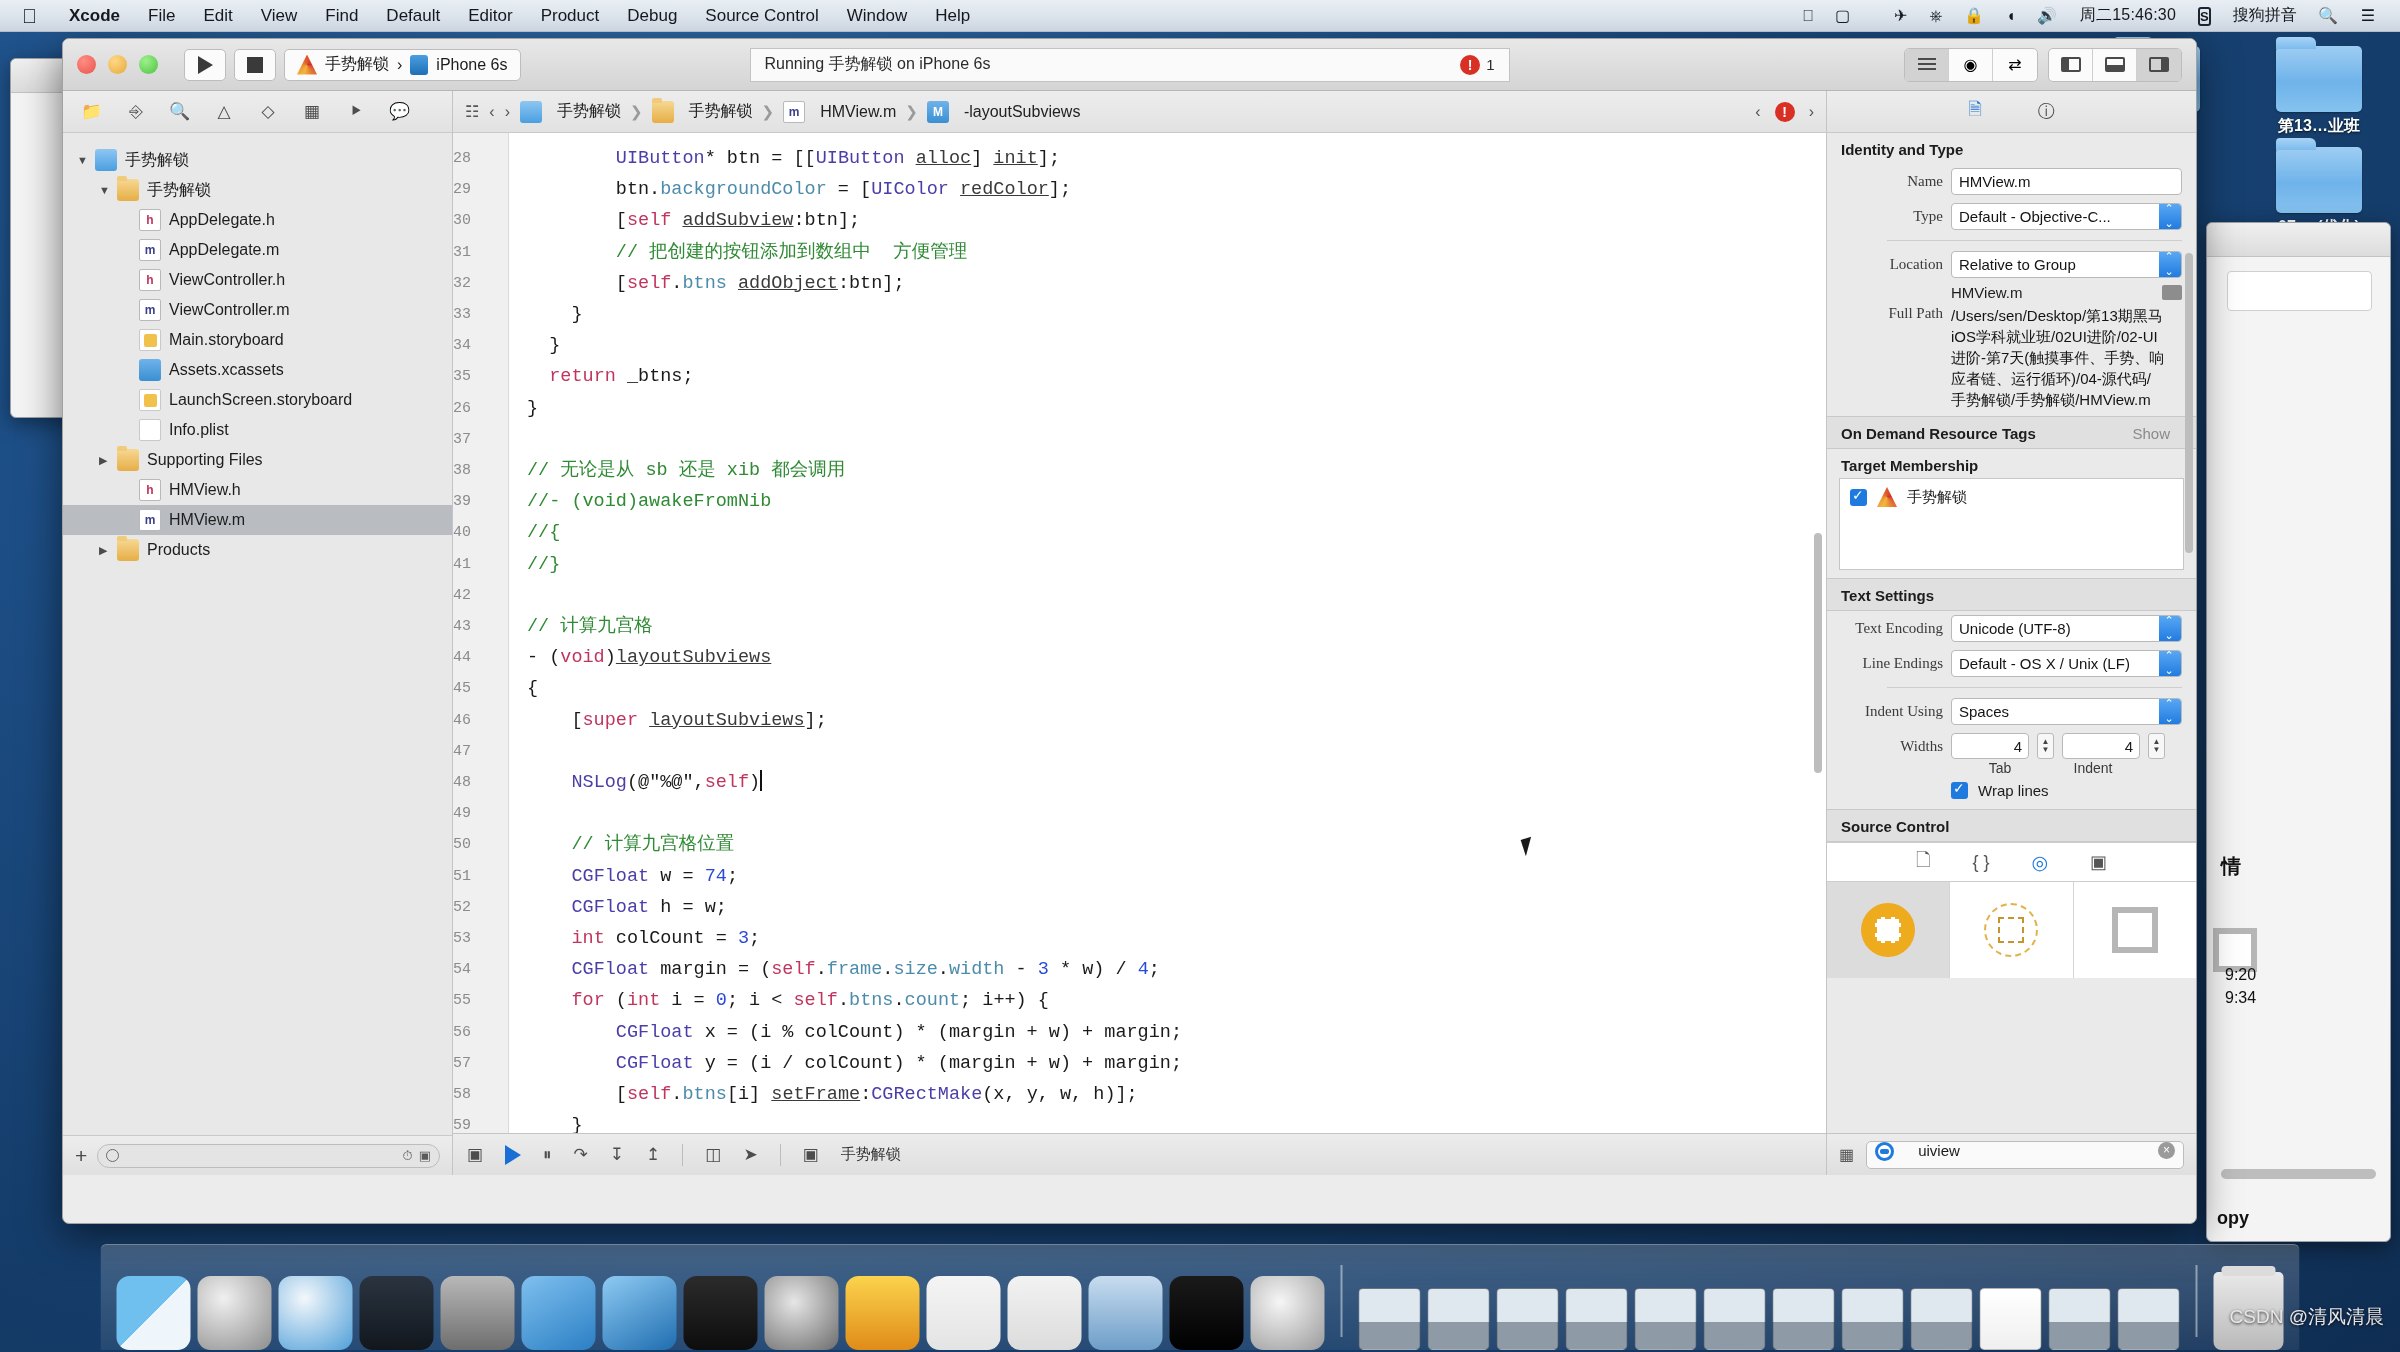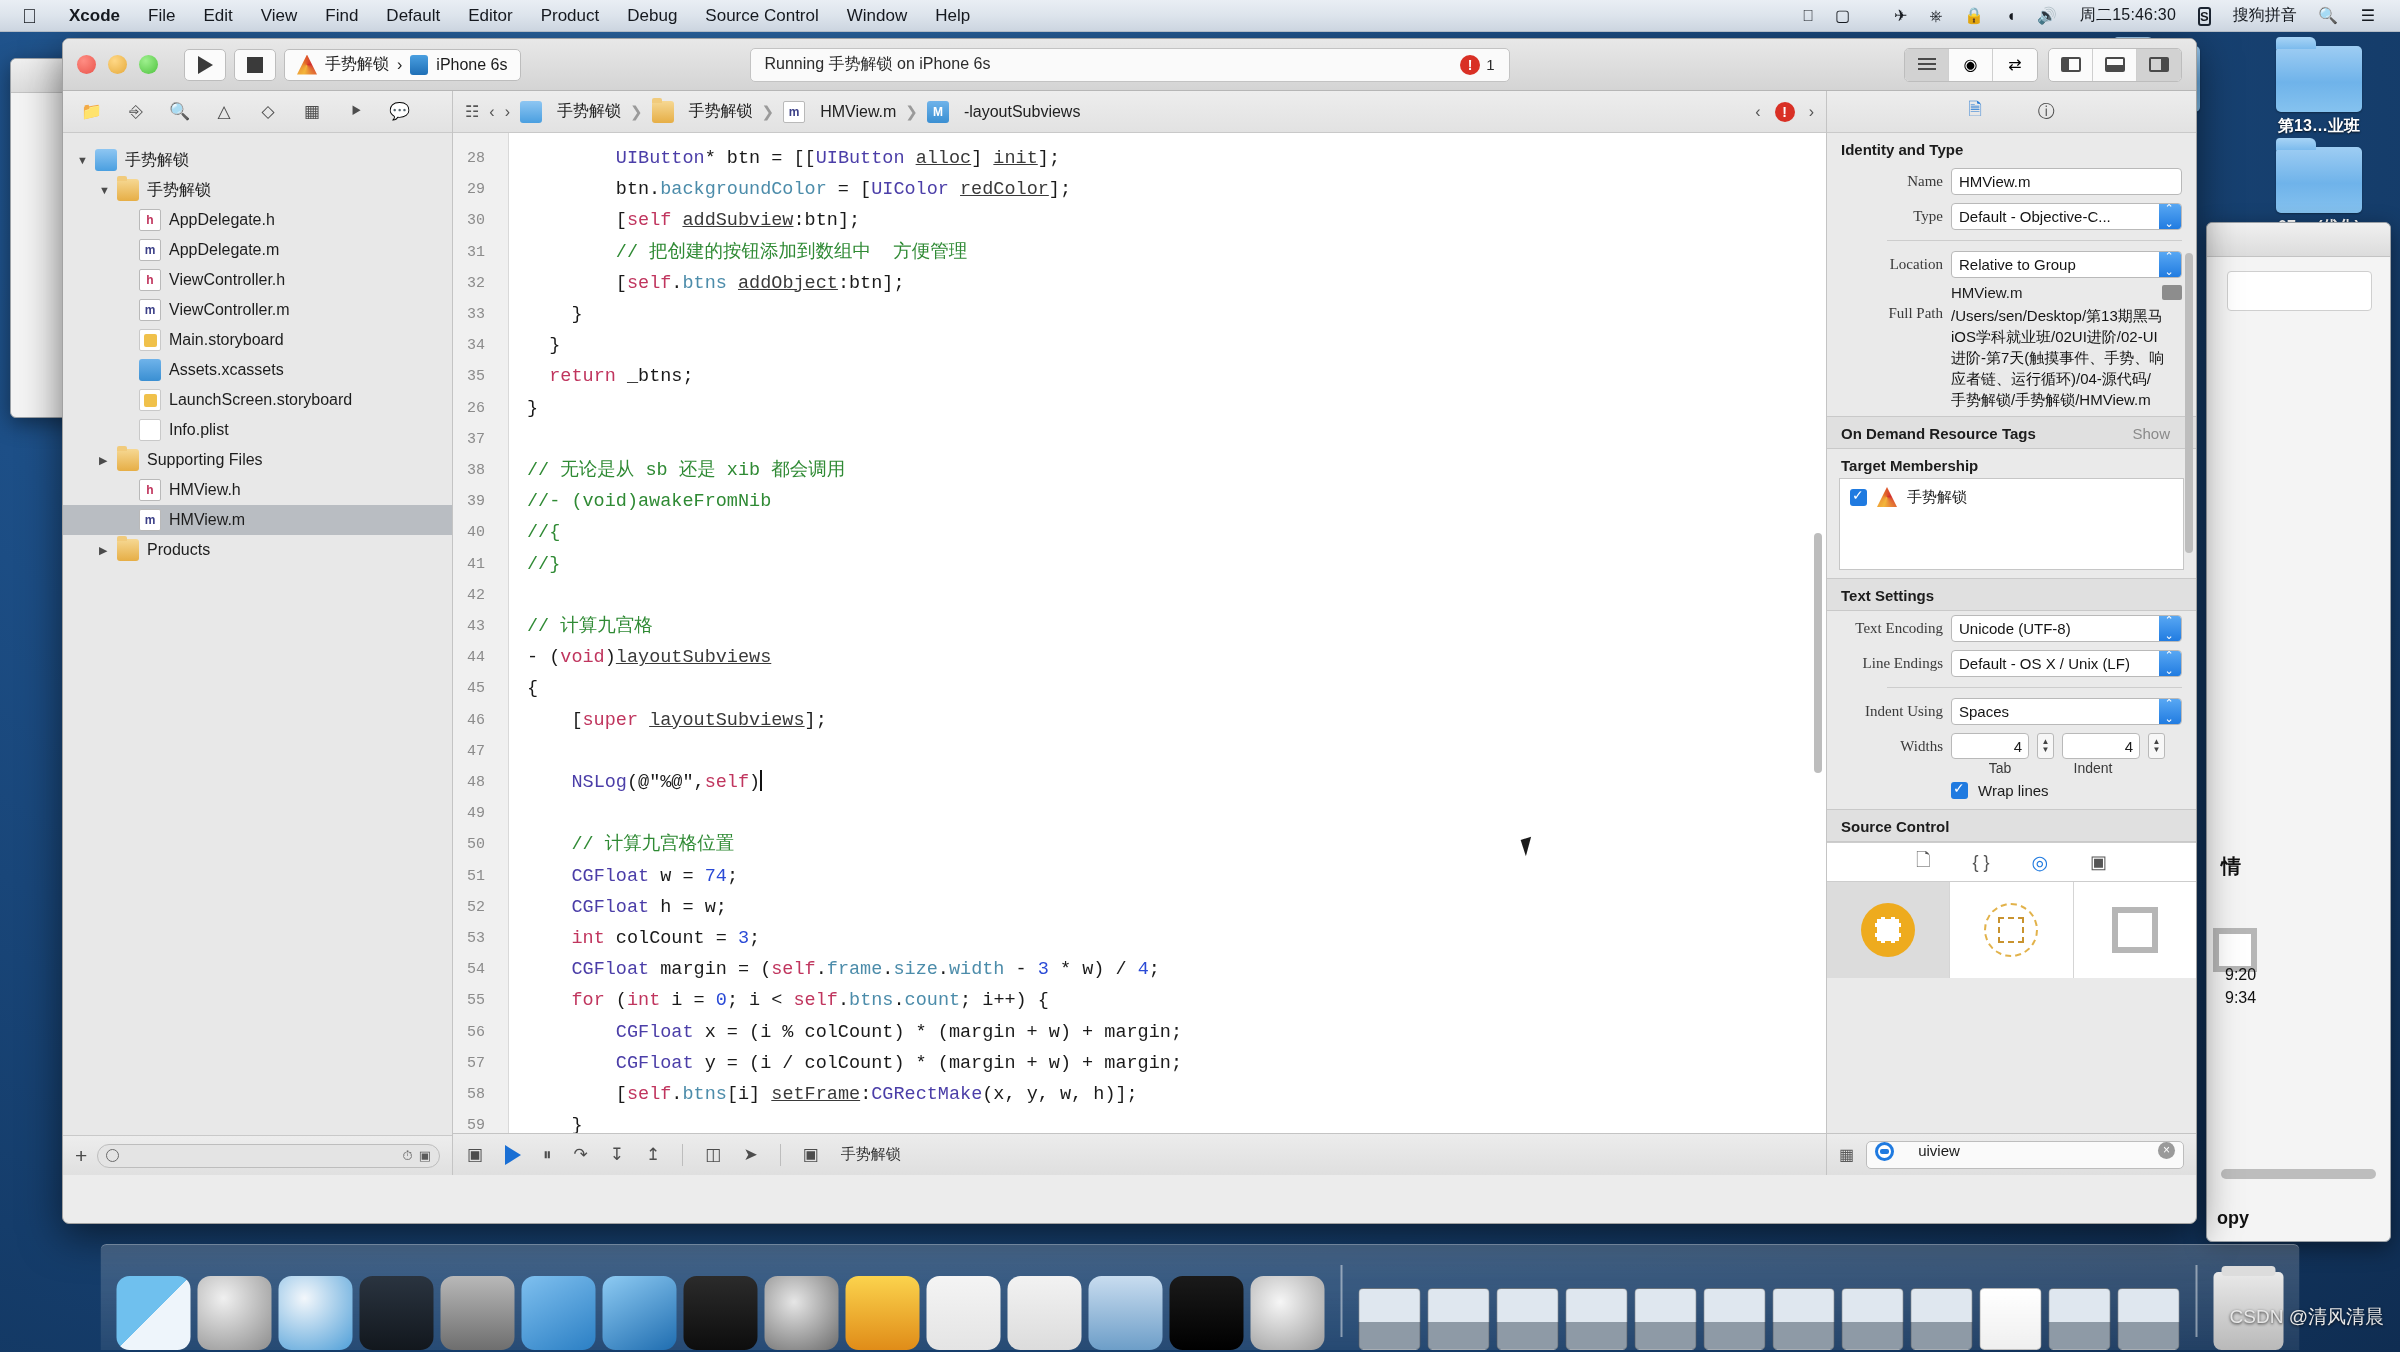--- a/index.html
+++ b/index.html
@@ -106,21 +106,21 @@
   .schemebox{
     height:32px;background:#fbfbfb;border:1px solid #bdbdbd;border-radius:5px;
     display:flex;align-items:center;padding:0 12px;gap:8px;font-size:16px;color:#1b1b1b;
     margin-right:14px;
   }
   .xclogo{ width:20px;height:20px; background:
       conic-gradient(from 200deg,#f3b63b,#e36a2a,#d22e2e,#f3b63b); clip-path:polygon(50% 0,100% 100%,0 100%);}
   .simicon{ width:18px;height:20px;background:linear-gradient(180deg,#4a9fe0,#1f6fb6);border-radius:3px;}
   .statusbar{
     position:absolute; left:50%; transform:translateX(-50%);
-    width:760px; height:34px; background:#fafafa; border:1px solid #c3c3c3; border-radius:5px;
+    width:760px; height:34px; background:#fafafa; border:1px solid #c3c3c3; border-radius:0;
     display:flex; align-items:center; padding:0 14px; font-size:16px; color:#2b2b2b;
   }
   .errbadge{ margin-left:auto; display:flex;align-items:center;gap:6px;font-size:15px;}
   .errcircle{ width:20px;height:20px;border-radius:50%;background:#d93025;color:#fff;
     font-size:14px;font-weight:bold;line-height:20px;text-align:center;}
   .tb-right{ margin-left:auto; display:flex; align-items:center; gap:0; }
   .seg{ display:flex; border:1px solid #bdbdbd; border-radius:5px; overflow:hidden; background:#fbfbfb; margin-left:10px;}
   .seg > div{ width:44px;height:32px; display:flex;align-items:center;justify-content:center;
     border-right:1px solid #cfcfcf; }
   .seg > div:last-child{ border-right:none; }
@@ -168,21 +168,21 @@
   
   .editor{ flex:1; display:flex; flex-direction:column; background:#fff; min-width:0;}
   .jumpbar{ height:42px; background:linear-gradient(180deg,#ededed,#e2e2e2); border-bottom:1px solid #c9c9c9;
      display:flex; align-items:center; padding:0 12px; gap:10px; font-size:16px; color:#222;}
   .jb-ico{ color:#555; font-size:16px; }
   .crumb{ display:flex;align-items:center;gap:7px; }
   .crumb .sep{ color:#9a9a9a; font-size:15px; margin:0 2px;}
   .jb-right{ margin-left:auto; display:flex; align-items:center; gap:14px;}
 
   .codewrap{ flex:1; display:flex; overflow:hidden; position:relative; background:#fff;}
-  .gutter{ width:56px; background:#f0f0f0; border-right:1px solid #d9d9d9; text-align:center;
+  .gutter{ width:56px; background:#f0f0f0; border-right:1px solid #d9d9d9; text-align:left;
      padding:10px 9px 0 0; font-family:"Liberation Mono", monospace; font-size:15px; color:#8b8b8b; line-height:31.2px;}
   .code{ flex:1; padding:10px 0 0 18px; font-family:"Liberation Mono", monospace; font-size:18.5px;
      line-height:31.2px; color:#1a1a1a; white-space:pre; overflow:hidden; }           
   .kw{ color:#c0355e; }          
   .ty{ color:#4b3ea8; }          
   .cm{ color:#2f8a34; }          
   .nu{ color:#2a4ad6; }          
   .pr{ color:#4c8caa; }          
   .mt{ color:#3a3a3a;text-decoration:underline; }          
   .caret{ display:inline-block;width:2px;height:21px;background:#111;vertical-align:-4px;}

